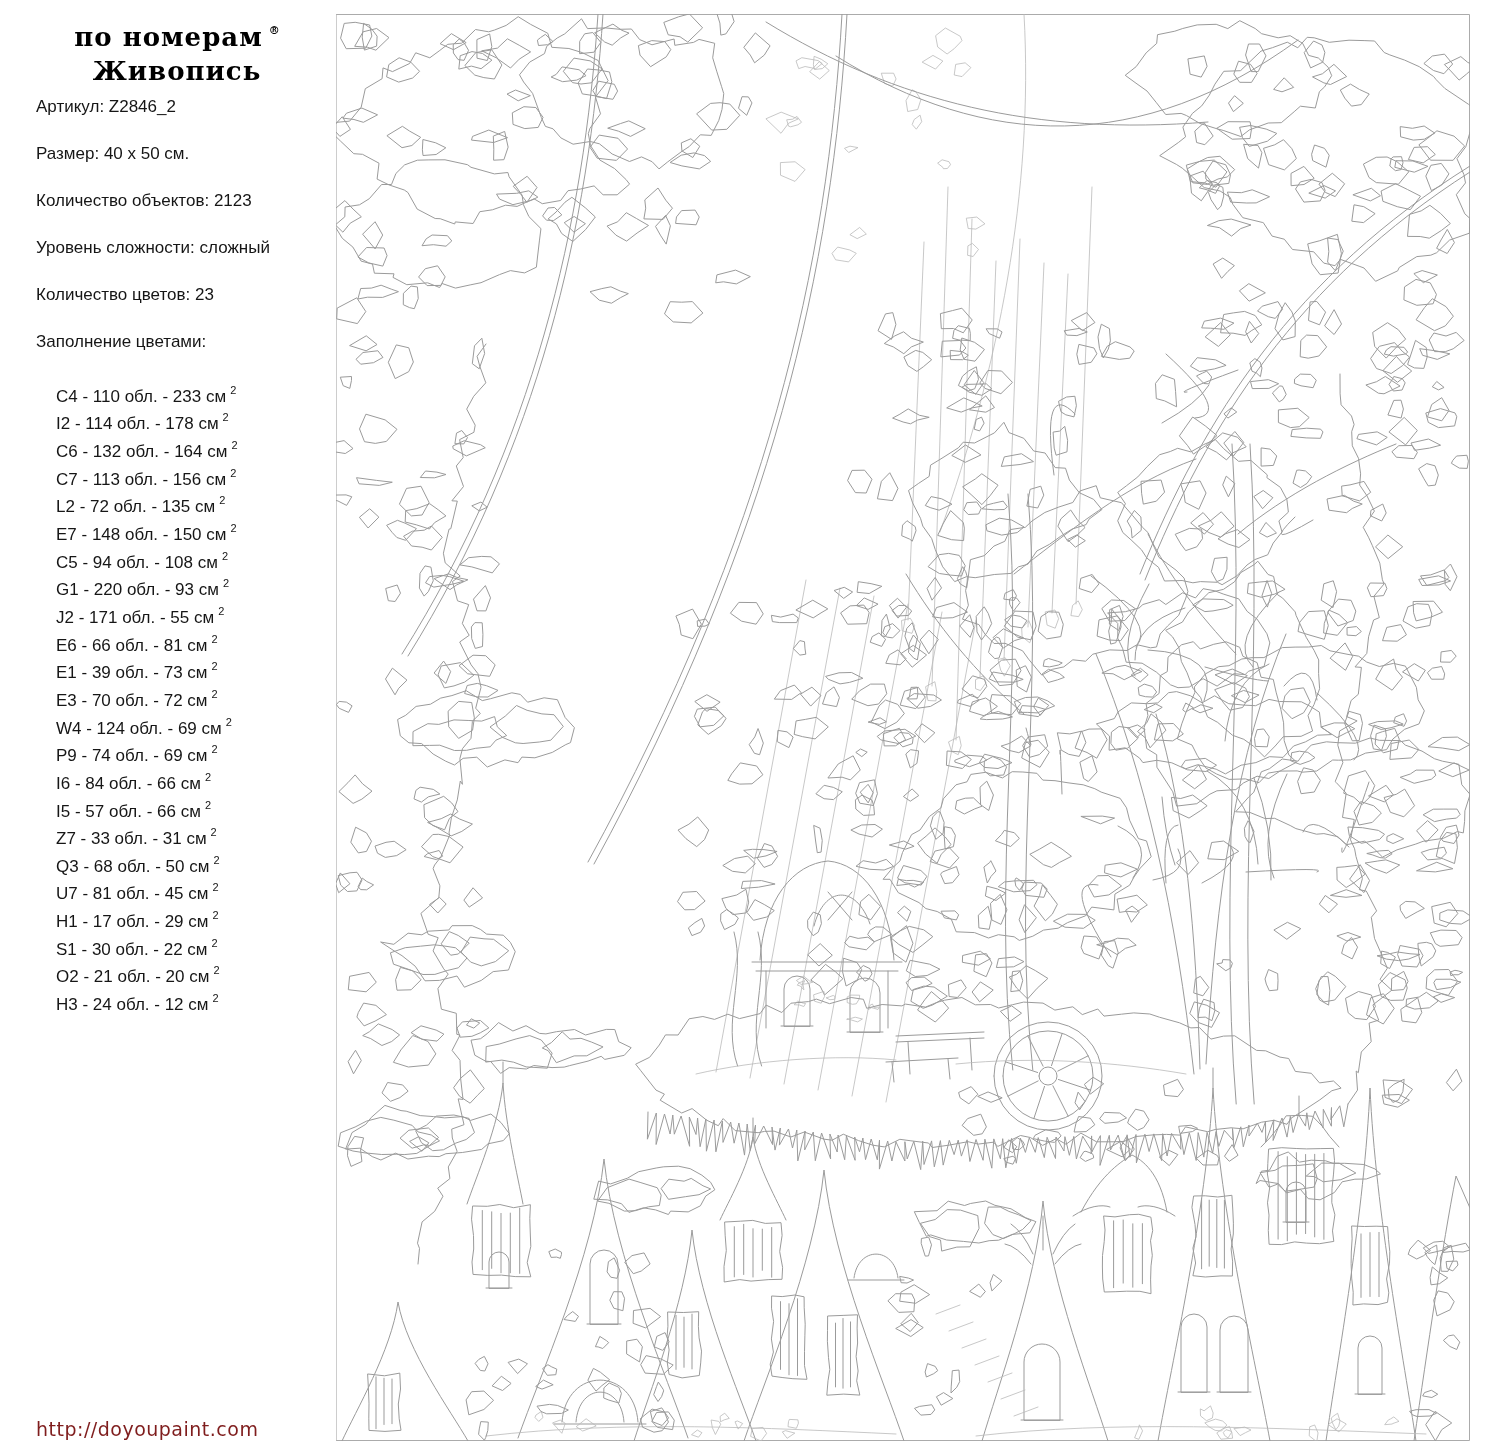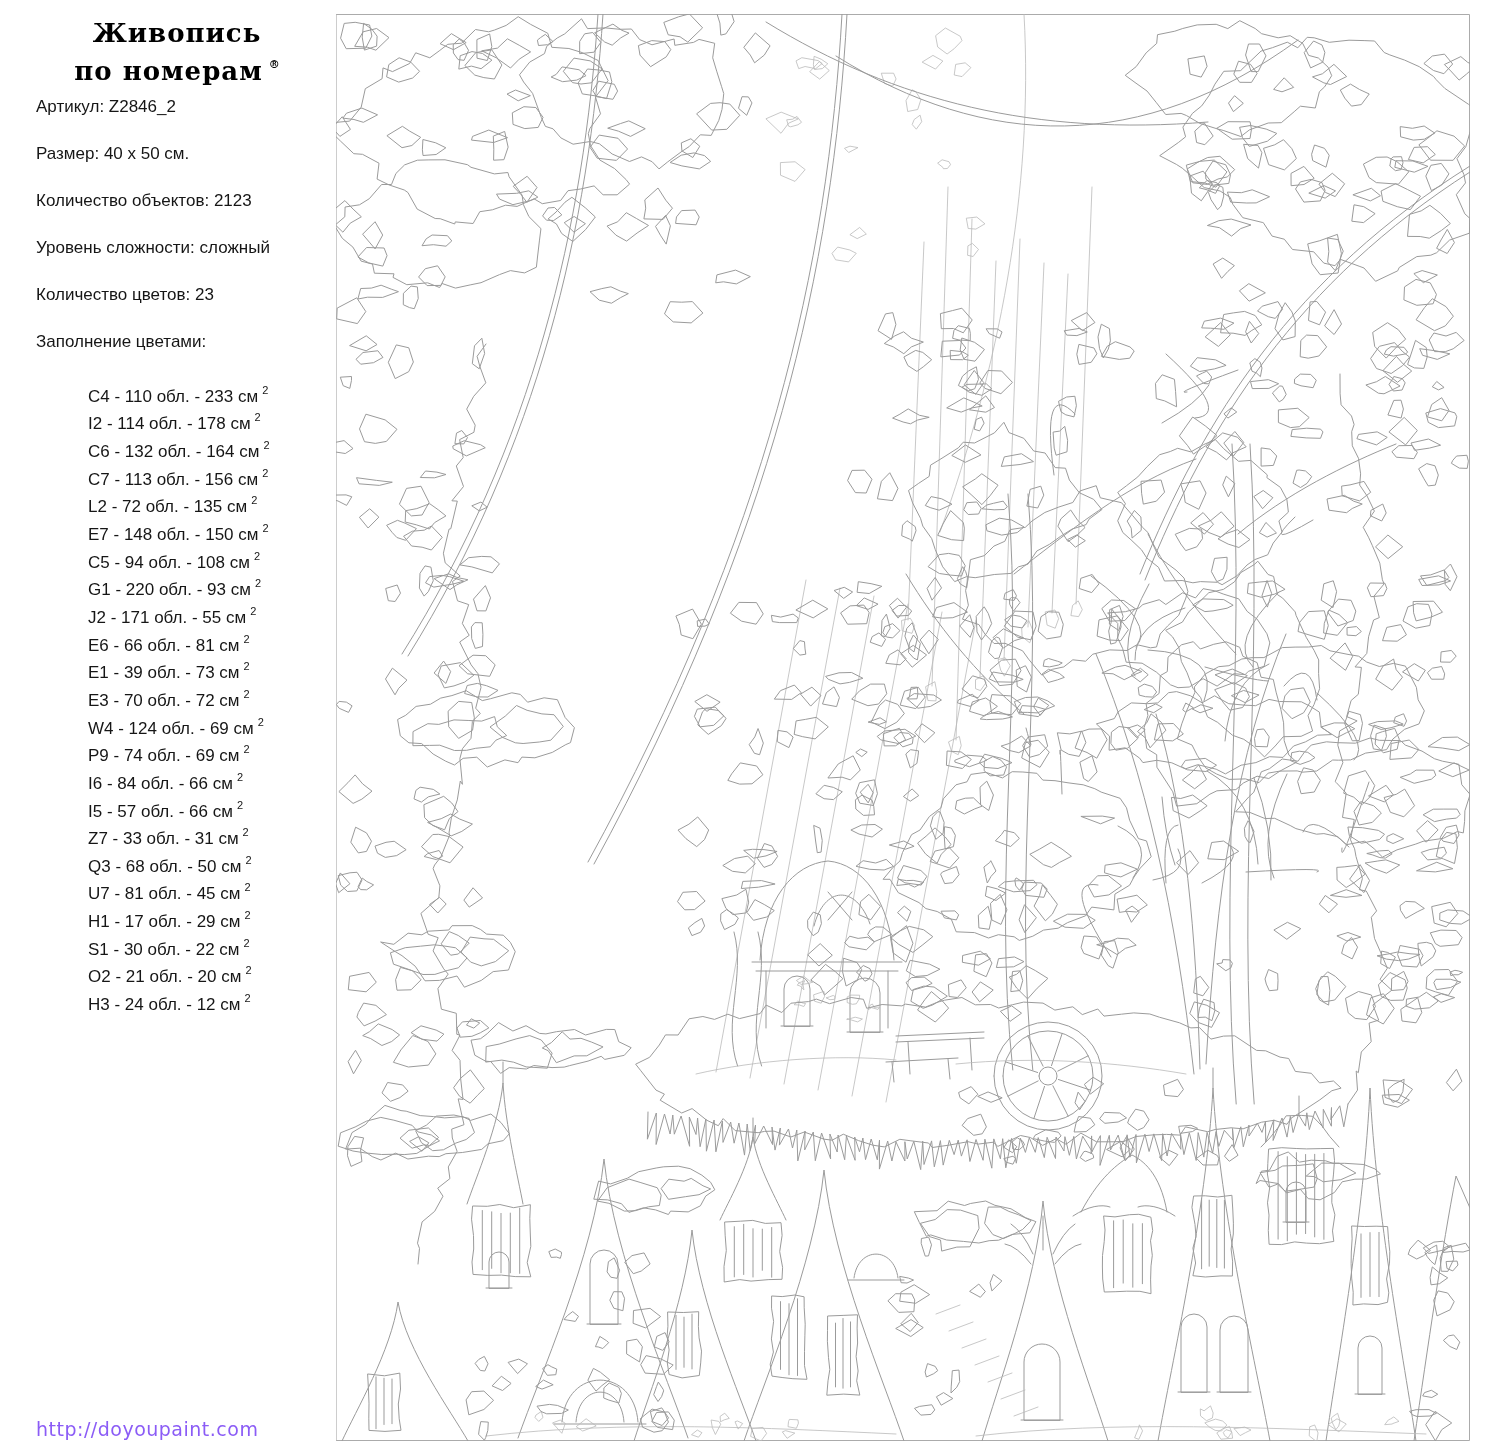--- a/index.html
+++ b/index.html
@@ -10,40 +10,40 @@
   }
   .left-panel{position:absolute;left:0;top:0;width:336px;height:1456px;}
   .brand{
     margin:16px 6px 0 24px;text-align:center;
     font-family:"DejaVu Serif",serif;font-weight:bold;
     font-size:26px;line-height:34px;letter-spacing:1px;color:#000;
   }
   .brand sup{font-size:11px;position:relative;top:-2px;margin-left:6px;letter-spacing:0;}
   .info{margin:10px 0 0 36px;font-size:17px;line-height:17px;}
   .info .line{margin-bottom:30px;white-space:nowrap;}
-  .colors{margin:18px 0 0 52px;padding:0;list-style:none;font-size:17px;line-height:22px;}
+  .colors{margin:18px 0 0 20px;padding:0;list-style:none;font-size:17px;line-height:22px;}
   .colors .row{white-space:nowrap;}
   .colors sup{font-size:11px;position:relative;top:-1px;margin-left:4px;}
   .footer{
     position:absolute;left:36px;bottom:16px;
-    font-size:19px;letter-spacing:.5px;color:#8b5cf6;
+    font-size:19px;letter-spacing:.5px;color:#7f1d1d;
     font-family:"DejaVu Sans",sans-serif;
   }
   #scene{position:absolute;left:336px;top:14px;background:#fff;}
   #scene path{fill:none;stroke:#9b9b9b;stroke-width:1;stroke-linejoin:round;stroke-linecap:round;}
   #scene path.lt{stroke:#bababa;stroke-width:.8;}
   #scene path.bd{stroke:#ababab;stroke-width:1;}
 </style>
 </head>
 <body>
 
 <aside class="left-panel">
   <div class="brand">
+    <div><span>по номерам</span><sup>®</sup></div>
     <div>Живопись</div>
-    <div><span>по номерам</span><sup>®</sup></div>
   </div>
   <div class="info">
     <div class="line">Артикул: Z2846_2</div>
     <div class="line">Размер: 40 x 50 см.</div>
     <div class="line">Количество объектов: 2123</div>
     <div class="line">Уровень сложности: сложный</div>
     <div class="line">Количество цветов: 23</div>
     <div class="line">Заполнение цветами:</div>
     <ul class="colors">
         <li class="row"><span>C4</span><span> - </span><span>110 обл.</span><span> - </span><span>233 см</span><sup>2</sup></li>

